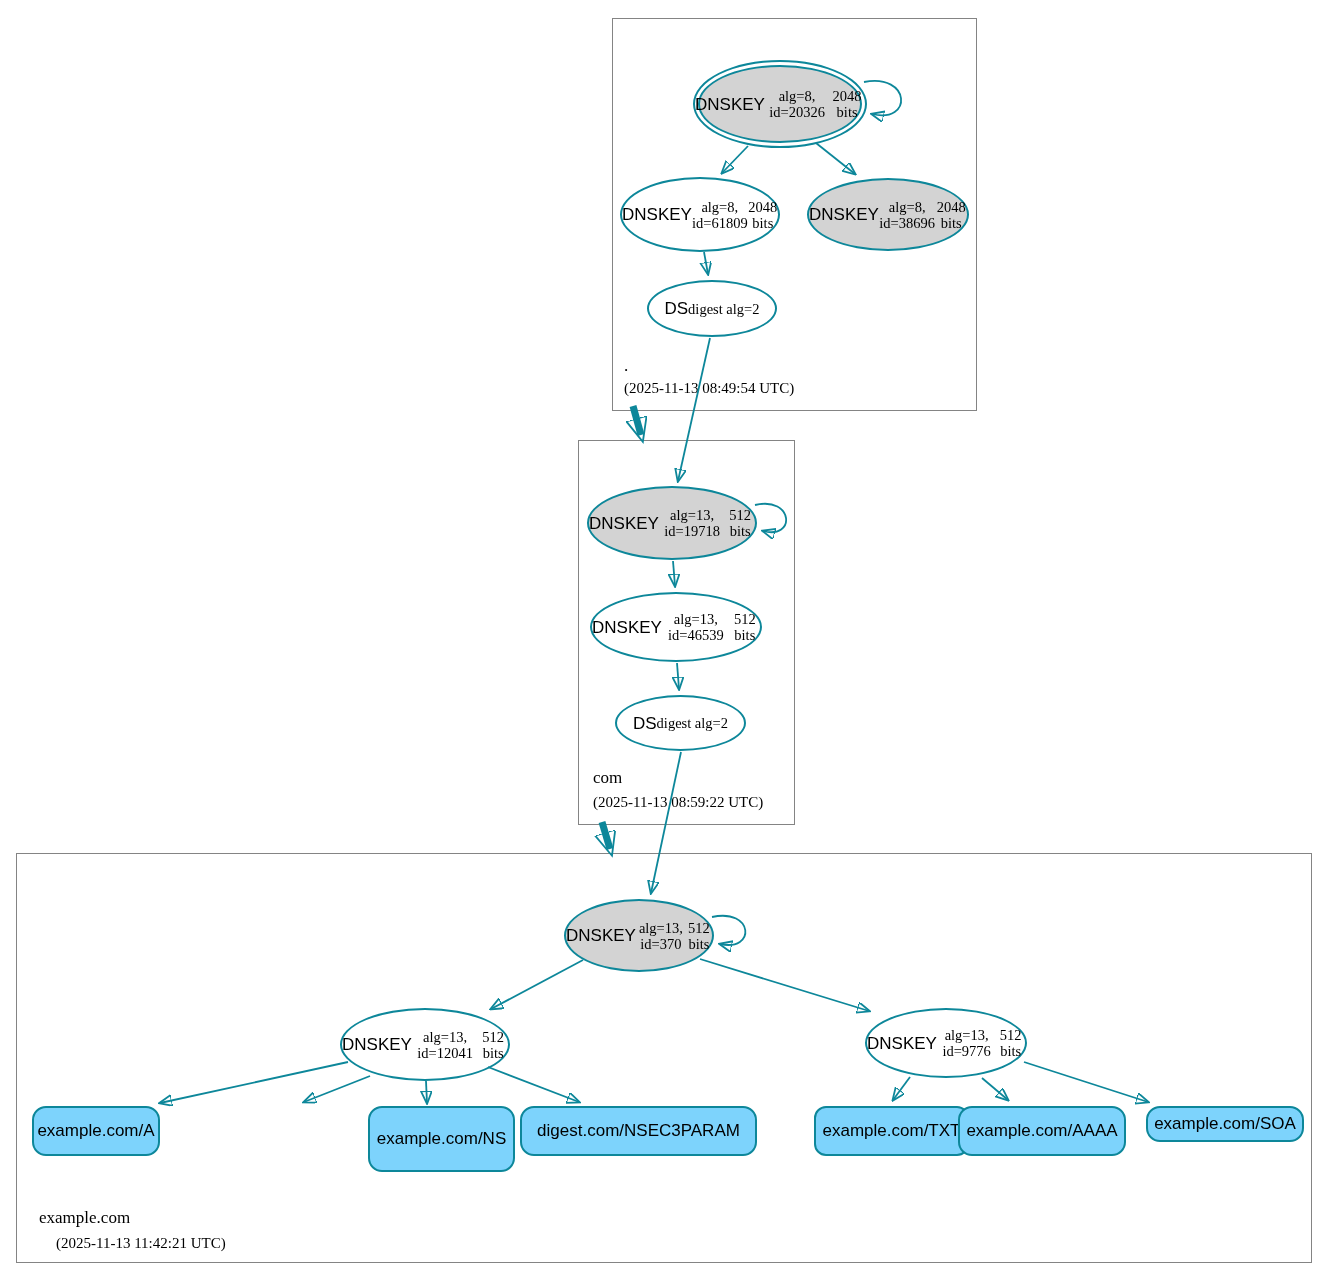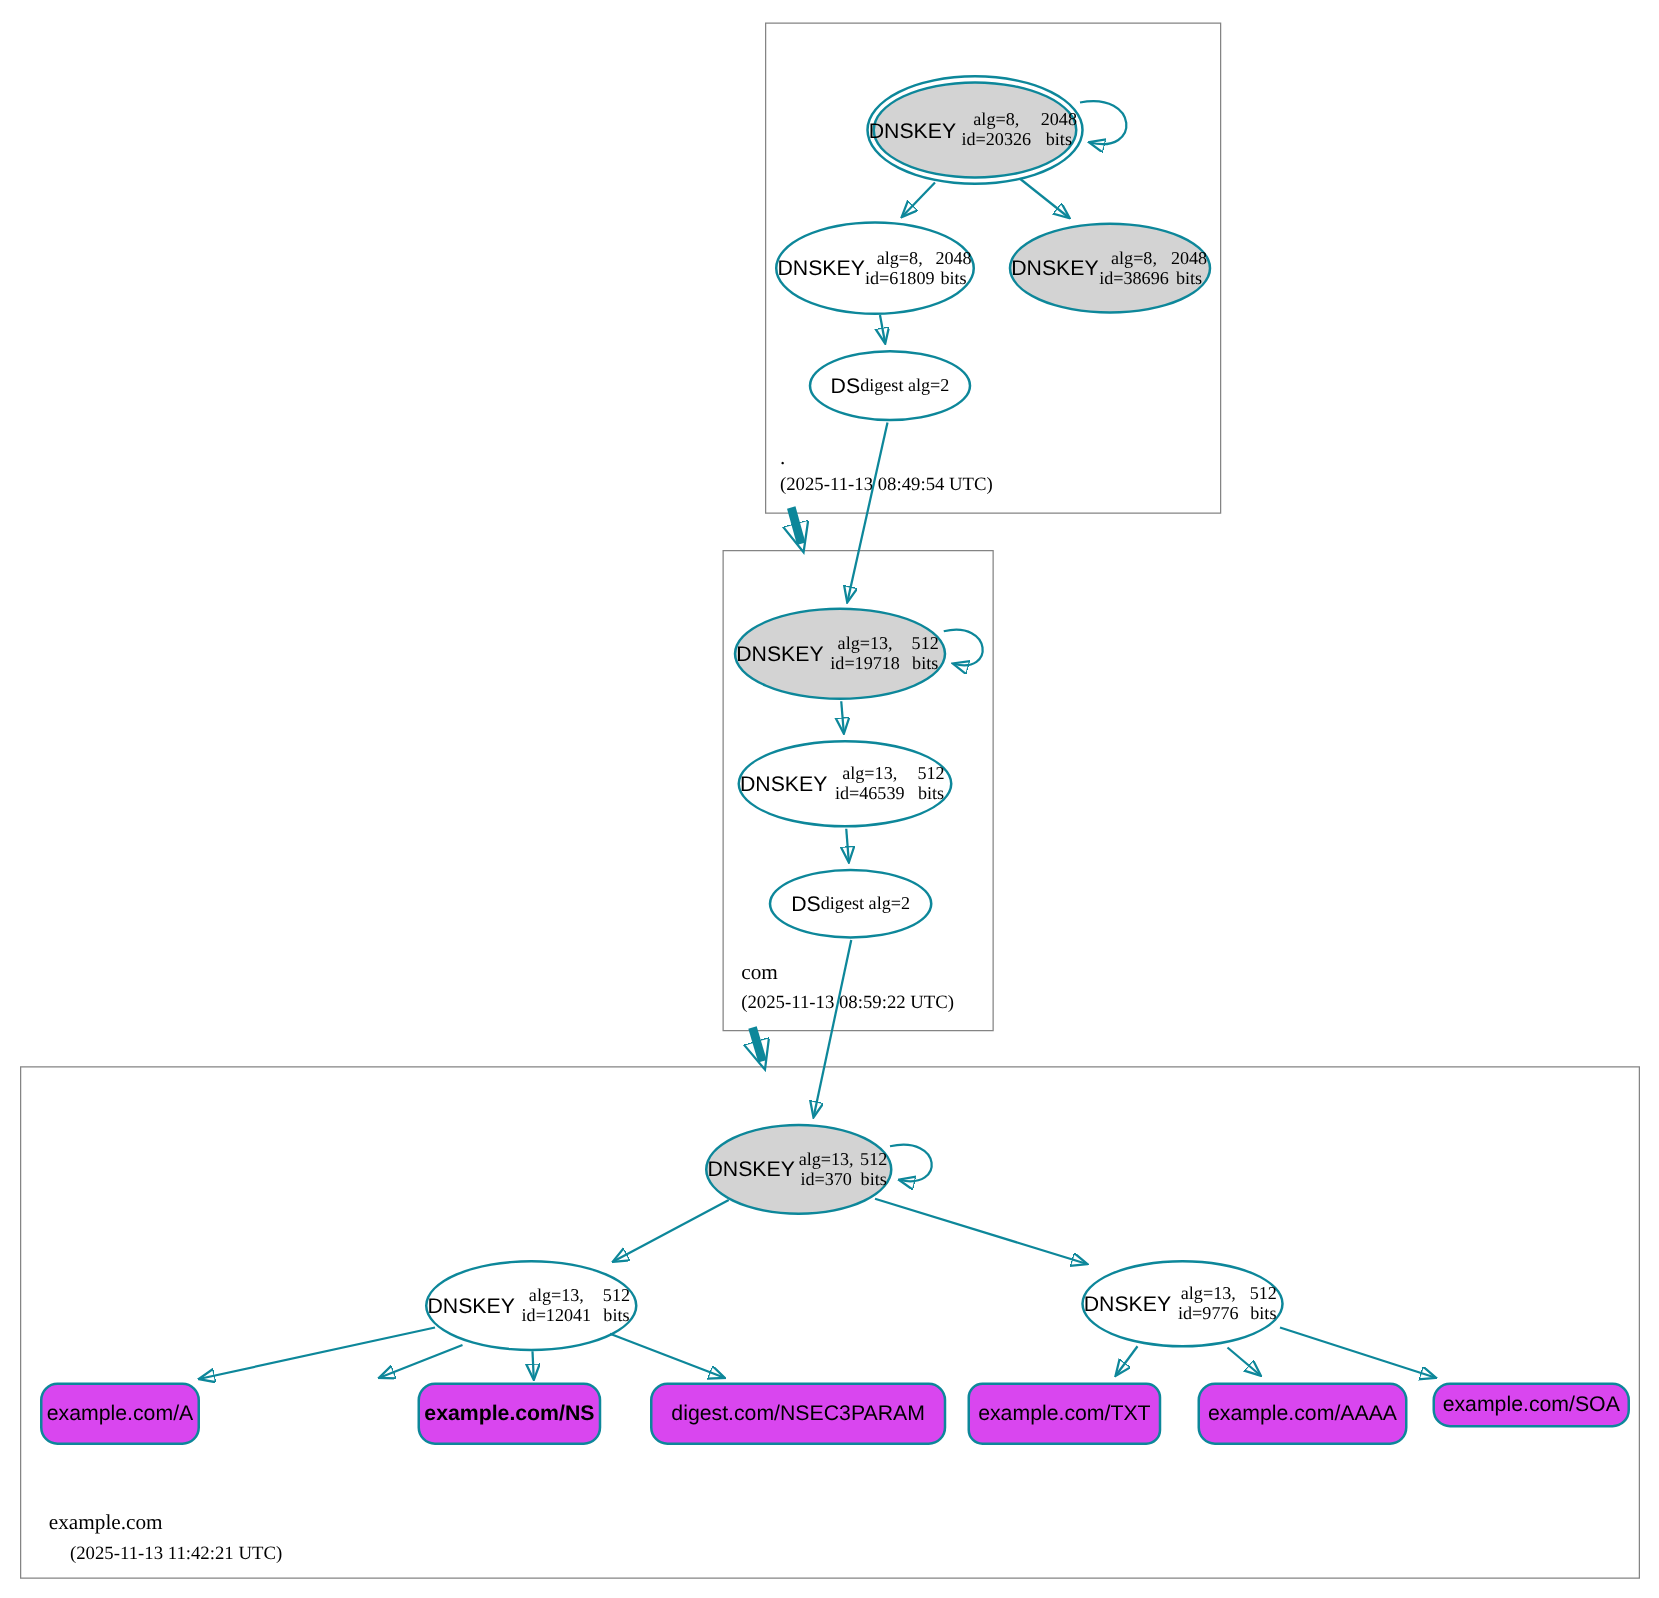--- a/index.html
+++ b/index.html
@@ -30,21 +30,21 @@
   .ellipse.double{border-width:2.5px;background:#ffffff;}
   .ellipse.double::before{
     content:"";position:absolute;inset:3px;border:2.5px solid var(--teal);
     border-radius:50%;background:#d3d3d3;
   }
   .node > div{position:relative;z-index:1;}
   .nt{font-family:"Liberation Sans",sans-serif;font-size:17px;line-height:19px;color:#000;}
   .nd{font-family:"Liberation Serif",serif;font-size:14.5px;line-height:16px;color:#000;}
   .rrset{
     position:absolute;display:flex;align-items:center;justify-content:center;
-    border:2px solid var(--teal);border-radius:14px;background:#d946ef;
+    border:2px solid var(--teal);border-radius:14px;background:#7dd3fc;
     font-family:"Liberation Sans",sans-serif;font-size:17px;color:#000;
     box-sizing:border-box;white-space:nowrap;
   }
   .edges{position:absolute;left:0;top:0;z-index:2;pointer-events:none;}
   .edges path{stroke:var(--teal);fill:none;stroke-width:1.8px;}
   .edges path.thick{stroke-width:7px;}
   :root{--teal:#0d879a;}
 </style>
 </head>
 <body>
@@ -111,27 +111,27 @@
   </div>
   <div class="node ellipse" style="left:865px;top:1008px;width:162px;height:70px;">
     <div class="nt">DNSKEY</div>
     <div class="nd">alg=13, id=9776</div>
     <div class="nd">512 bits</div>
   </div>
 
   <div class="rrset" style="left:32px;top:1106px;width:128px;height:50px;">
       <span>example.com/A</span>
     </div>
-  <div class="rrset" style="left:334px;top:1106px;width:147px;height:50px;font-weight:bold;">
+  <div class="rrset" style="left:368px;top:1106px;width:147px;height:66px;">
       <span>example.com/NS</span>
     </div>
   <div class="rrset" style="left:520px;top:1106px;width:237px;height:50px;">
       <span>digest.com/NSEC3PARAM</span>
     </div>
-  <div class="rrset" style="left:774px;top:1106px;width:155px;height:50px;border-radius:12px;">
+  <div class="rrset" style="left:814px;top:1106px;width:155px;height:50px;border-radius:12px;">
       <span>example.com/TXT</span>
     </div>
   <div class="rrset" style="left:958px;top:1106px;width:168px;height:50px;">
       <span>example.com/AAAA</span>
     </div>
   <div class="rrset" style="left:1146px;top:1106px;width:158px;height:36px;">
       <span>example.com/SOA</span>
     </div>
 
   <svg class="edges" width="1327" height="1278" viewBox="0 0 1327 1278">

